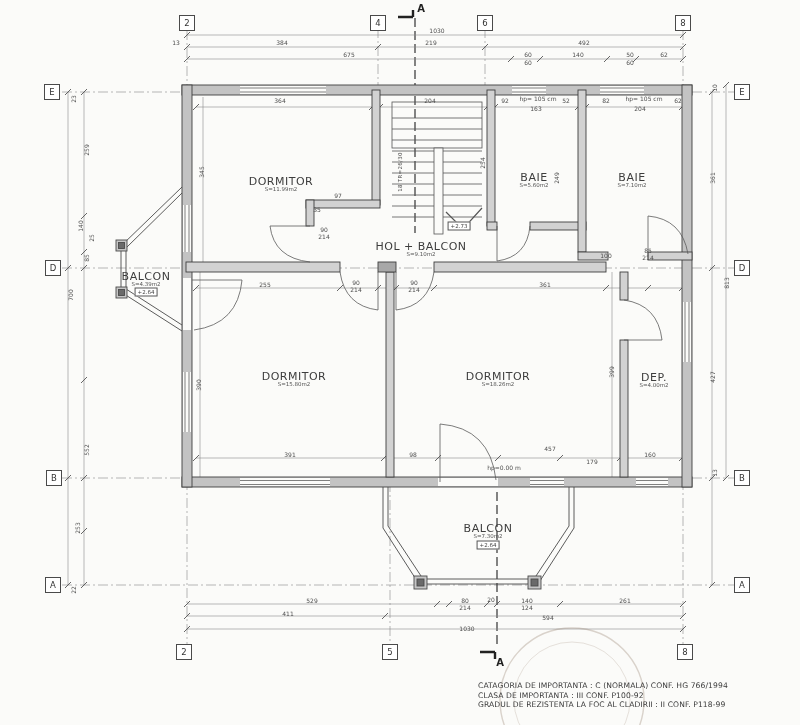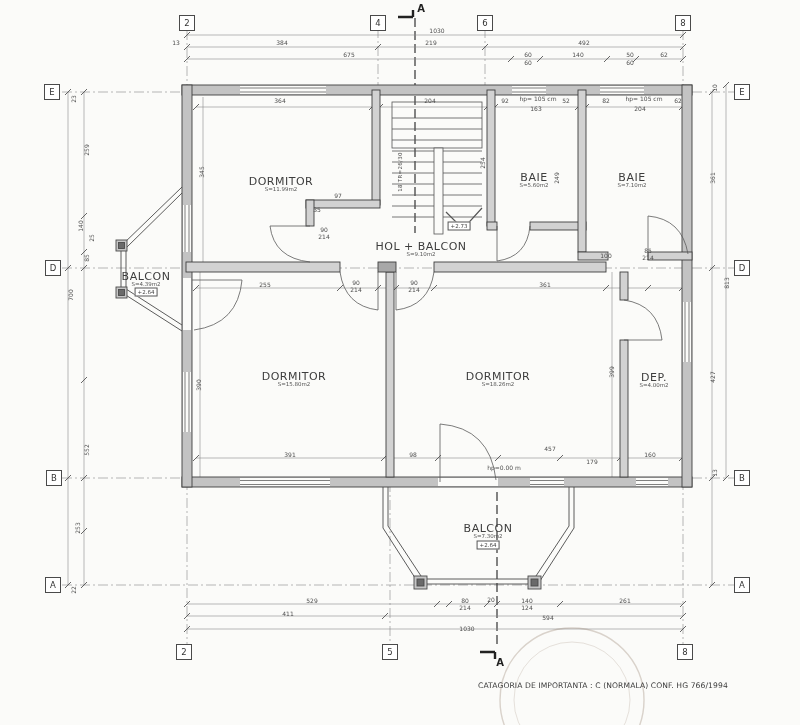--- a/index.html
+++ b/index.html
@@ -290,15 +290,17 @@
       </div>
       <div class="room" style="left: 488px; top: 522px;">
         <div class="room-name">BALCON</div>
         <div class="room-area">S=7.30m2</div>
       </div>
       <div class="dim v stairnote" style="left: 400px; top: 172px;">18 TR=26/30</div>
     </div>
 
   <div class="info">
     <div>CATAGORIA DE IMPORTANTA : C (NORMALA) CONF. HG 766/1994</div>
+    <div>CLASA DE IMPORTANTA : III CONF. P100-92</div>
+    <div>GRADUL DE REZISTENTA LA FOC AL CLADIRII : II CONF. P118-99</div>
   </div>
 
 </div>
 
 </body></html>

